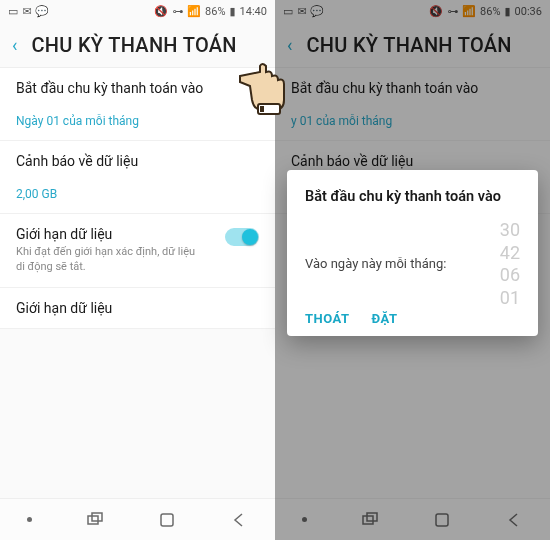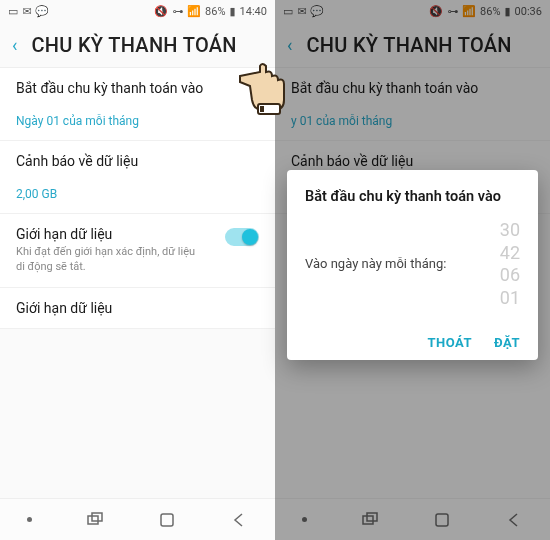--- a/index.html
+++ b/index.html
@@ -61,21 +61,21 @@
     position:absolute; left:12px; right:12px; top:170px;
     background:#fff; border-radius:4px; box-shadow:0 8px 24px rgba(0,0,0,.3);
     padding:18px 18px 10px 18px;
   }
   .dialog .dtitle { font-size:14.5px; font-weight:600; color:#1a1a1a; margin-bottom:14px; }
   .dialog .body { display:flex; align-items:center; gap:10px; }
   .dialog .label { font-size:13px; color:#444; line-height:1.4; flex:1; }
   .wheel { width:48px; text-align:right; }
   .wheel .w { font-size:18px; color:#ccc; line-height:1.25; }
   .wheel .w.sel { color:#1fb6d1; font-weight:600; font-size:20px; }
-  .dialog .actions { display:flex; justify-content:flex-end; gap:22px; margin-top:26px; }
+  .dialog .actions { display:flex; gap:22px; margin-top:2px; }
   .dialog .actions .btn { font-size:13px; font-weight:700; color:#1aa8c6; letter-spacing:0.5px; }
   
   .hand {
     position:absolute; left:238px; top:56px; width:68px; height:60px; z-index:50;
     pointer-events:none;
   }
 </style>
 </head>
 <body>
 

